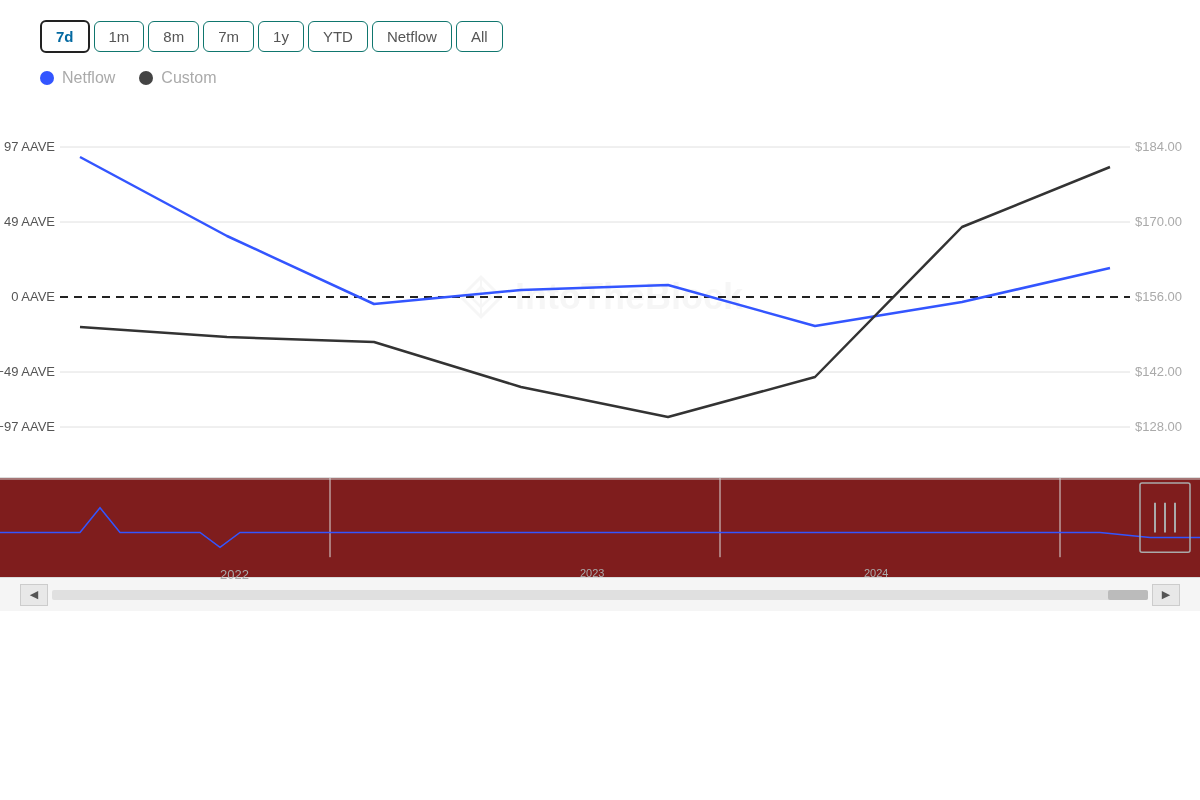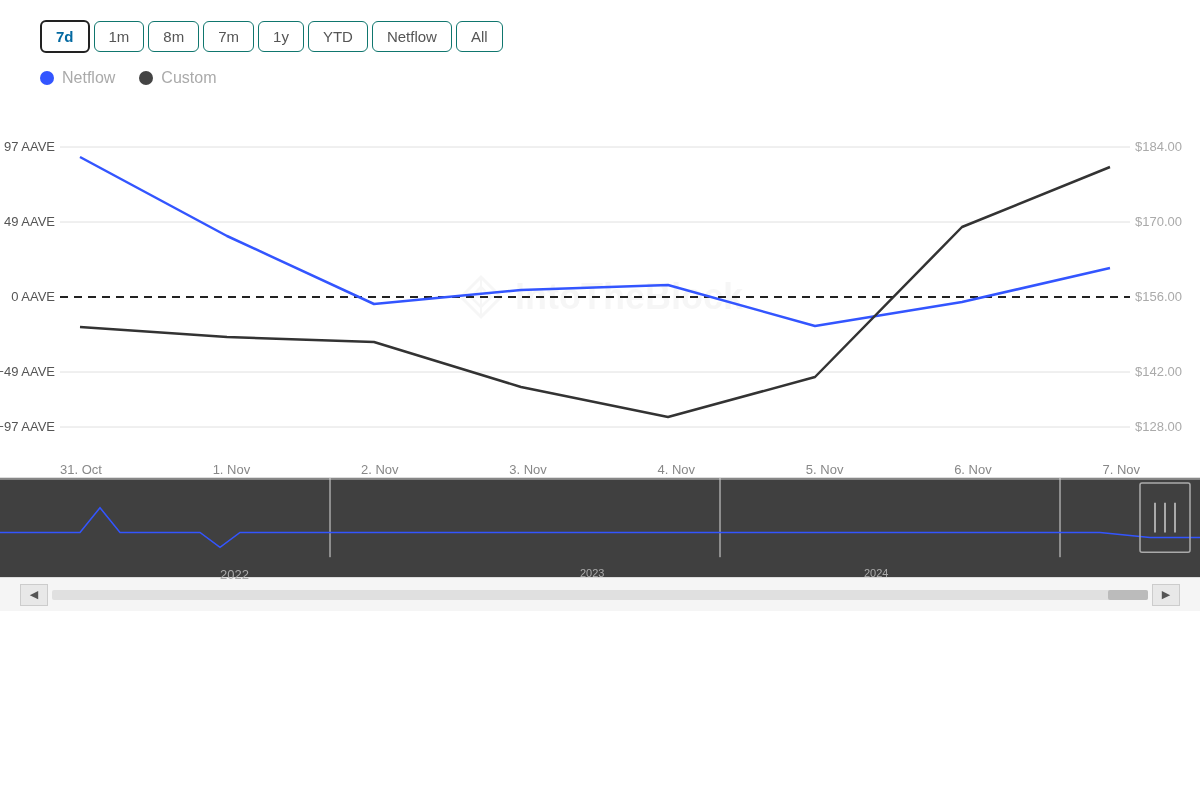--- a/index.html
+++ b/index.html
@@ -115,21 +115,21 @@
       white-space: nowrap;
     }
 
     
     .mini-chart-container {
       position: relative;
       width: 100%;
       height: 100px;
       margin-top: 0;
       border-top: 1px solid #ddd;
-      background: #404040;
+      background: #7f1d1d;
     }
 
     .mini-chart-svg {
       width: 100%;
       height: 100%;
     }
 
     
     .scrollbar-area {
       display: flex;
@@ -248,30 +248,20 @@
       <text x="1135" y="109" text-anchor="start" font-size="13" fill="#aaa">$170.00</text>
       <text x="1135" y="184" text-anchor="start" font-size="13" fill="#aaa">$156.00</text>
       <text x="1135" y="259" text-anchor="start" font-size="13" fill="#aaa">$142.00</text>
       <text x="1135" y="314" text-anchor="start" font-size="13" fill="#aaa">$128.00</text>
 
       <polyline points="80,40 227,119 374,187 521,173 668,168 815,209 962,185 1110,151" fill="none" stroke="#3355ff" stroke-width="2.5" stroke-linejoin="round"></polyline>
 
       <polyline points="80,210 227,220 374,225 521,270 668,300 815,260 962,110 1110,50" fill="none" stroke="#333" stroke-width="2.5" stroke-linejoin="round"></polyline>
     </svg>
 
-    <div class="x-axis" style="position:absolute;bottom:0;left:0;right:0;display:flex;justify-content:space-between;padding:0 60px;font-size:13px;color:#888;">
-      <span>31. Oct</span>
-      <span>1. Nov</span>
-      <span>2. Nov</span>
-      <span>3. Nov</span>
-      <span>4. Nov</span>
-      <span>5. Nov</span>
-      <span>6. Nov</span>
-      <span>7. Nov</span>
-    </div>
   </div>
 
   <div class="mini-chart-container">
     <svg class="mini-chart-svg" viewBox="0 0 1200 100" preserveAspectRatio="none">
 
       <line x1="0" y1="1" x2="1200" y2="1" stroke="#ccc" stroke-width="1"></line>
 
       <line x1="330" y1="0" x2="330" y2="80" stroke="#ddd" stroke-width="1"></line>
       <line x1="720" y1="0" x2="720" y2="80" stroke="#ddd" stroke-width="1"></line>
       <line x1="1060" y1="0" x2="1060" y2="80" stroke="#ddd" stroke-width="1"></line>

